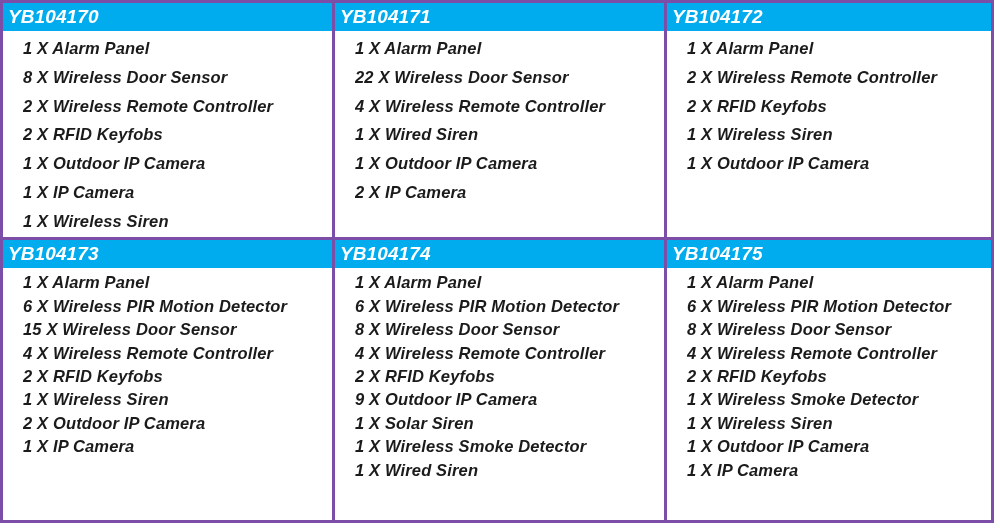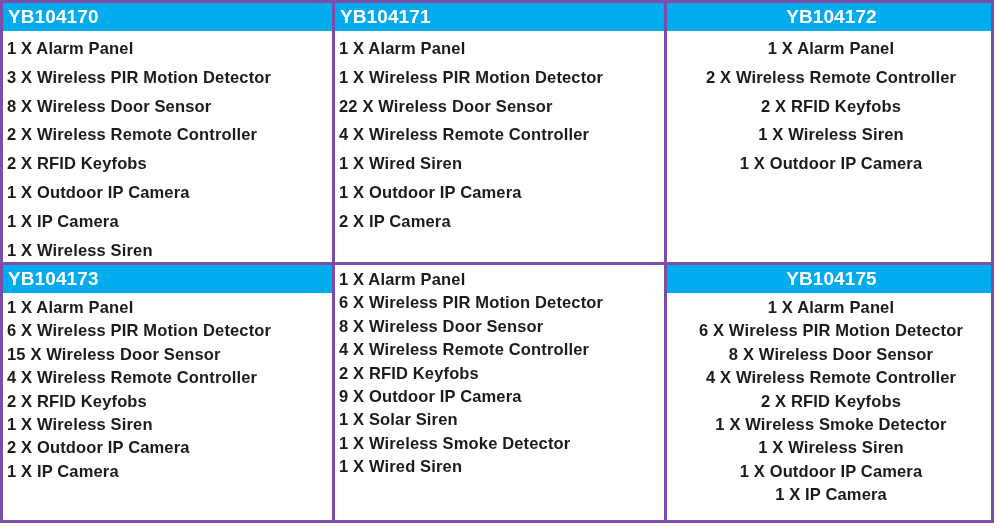--- a/index.html
+++ b/index.html
@@ -46,25 +46,25 @@
   .kit-cell {
     box-sizing: border-box;
     flex: 0 0 auto;
     width: 332px;
     height: 100%;
     background: #ffffff;
     display: flex;
     flex-direction: column;
     overflow: hidden;
     border-right: 3px solid #7b4ea8;
+    font-style: italic;
   }
   .kit-cell.last-col {
     width: 324px;
     border-right: none;
-    text-align: center;
   }
 
   
   .kit-header {
     flex: 0 0 auto;
     height: 28px;
     background: #00acee;
     color: #ffffff;
     font-size: 19px;
     font-weight: bold;
@@ -73,21 +73,21 @@
     letter-spacing: 0.1px;
     white-space: nowrap;
     overflow: hidden;
   }
 
   
   .kit-items {
     flex: 1 1 auto;
     list-style: none;
     margin: 0;
-    padding: 3px 0 0 4px;
+    padding: 3px 0 0 20px;
     overflow: hidden;
   }
   .kit-item {
     color: #1b1b1b;
     font-size: 16.5px;
     font-weight: bold;
     white-space: nowrap;
     overflow: hidden;
     letter-spacing: 0.15px;
   }
@@ -104,34 +104,32 @@
 </style>
 </head>
 <body>
 
 <div id="kit-table">
     <div class="table-row row-top">
       <div class="kit-cell">
         <div class="kit-header">YB104170</div>
         <ul class="kit-items">
           <li class="kit-item">1 X Alarm Panel</li>
-          <li class="kit-item">3 X Wireless PIR Motion Detector</li>
           <li class="kit-item">8 X Wireless Door Sensor</li>
           <li class="kit-item">2 X Wireless Remote Controller</li>
           <li class="kit-item">2 X RFID Keyfobs</li>
           <li class="kit-item">1 X Outdoor IP Camera</li>
           <li class="kit-item">1 X IP Camera</li>
           <li class="kit-item">1 X Wireless Siren</li>
         </ul>
       </div>
       <div class="kit-cell">
         <div class="kit-header">YB104171</div>
         <ul class="kit-items">
           <li class="kit-item">1 X Alarm Panel</li>
-          <li class="kit-item">1 X Wireless PIR Motion Detector</li>
           <li class="kit-item">22 X Wireless Door Sensor</li>
           <li class="kit-item">4 X Wireless Remote Controller</li>
           <li class="kit-item">1 X Wired Siren</li>
           <li class="kit-item">1 X Outdoor IP Camera</li>
           <li class="kit-item">2 X IP Camera</li>
         </ul>
       </div>
       <div class="kit-cell last-col">
         <div class="kit-header">YB104172</div>
         <ul class="kit-items">
@@ -151,20 +149,21 @@
           <li class="kit-item">6 X Wireless PIR Motion Detector</li>
           <li class="kit-item">15 X Wireless Door Sensor</li>
           <li class="kit-item">4 X Wireless Remote Controller</li>
           <li class="kit-item">2 X RFID Keyfobs</li>
           <li class="kit-item">1 X Wireless Siren</li>
           <li class="kit-item">2 X Outdoor IP Camera</li>
           <li class="kit-item">1 X IP Camera</li>
         </ul>
       </div>
       <div class="kit-cell">
+        <div class="kit-header">YB104174</div>
         <ul class="kit-items">
           <li class="kit-item">1 X Alarm Panel</li>
           <li class="kit-item">6 X Wireless PIR Motion Detector</li>
           <li class="kit-item">8 X Wireless Door Sensor</li>
           <li class="kit-item">4 X Wireless Remote Controller</li>
           <li class="kit-item">2 X RFID Keyfobs</li>
           <li class="kit-item">9 X Outdoor IP Camera</li>
           <li class="kit-item">1 X Solar Siren</li>
           <li class="kit-item">1 X Wireless Smoke Detector</li>
           <li class="kit-item">1 X Wired Siren</li>

